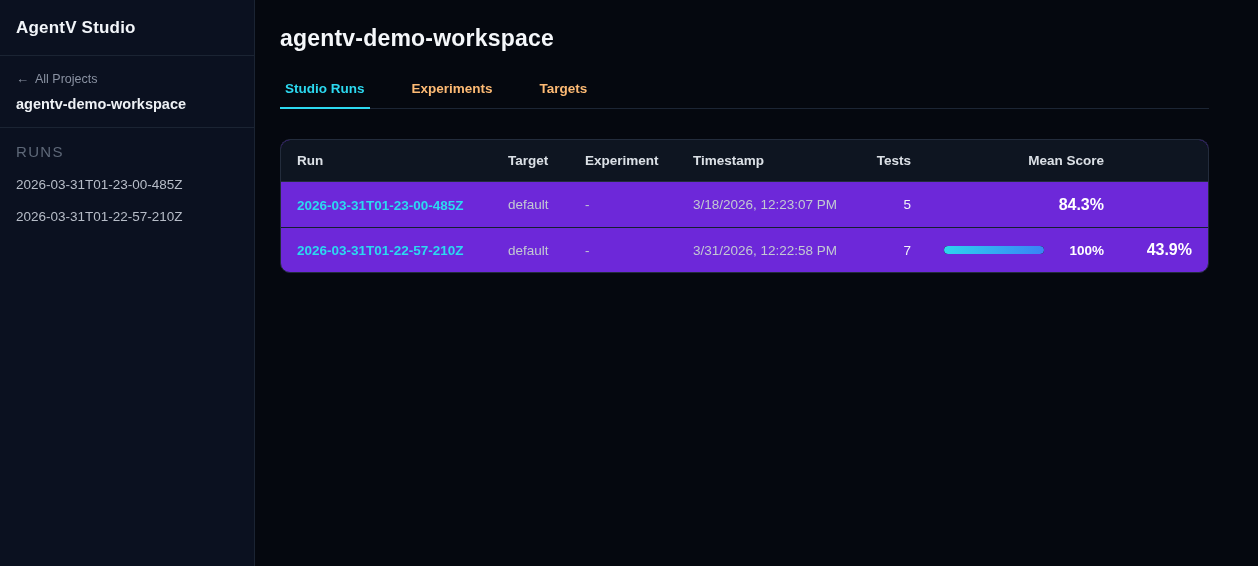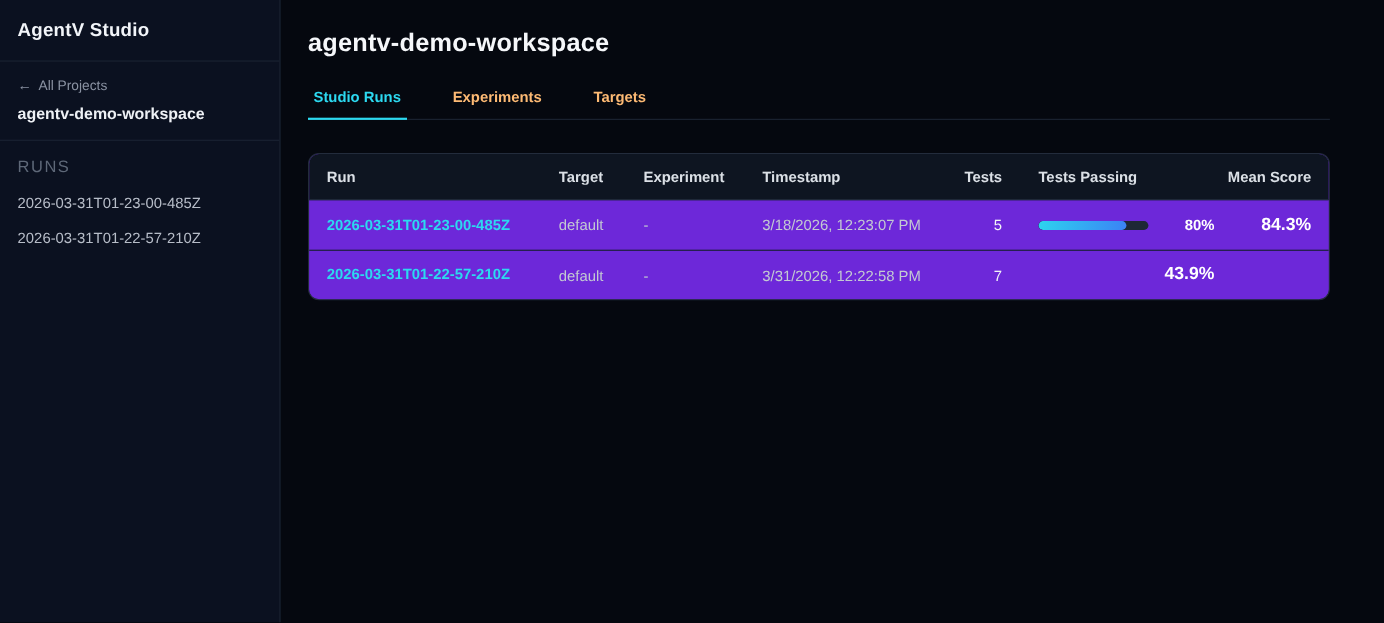--- a/index.html
+++ b/index.html
@@ -135,42 +135,41 @@
     </nav>
 
     <div class="runs-table">
 
       <div class="t-row t-head">
         <div class="cell">Run</div>
         <div class="cell">Target</div>
         <div class="cell">Experiment</div>
         <div class="cell">Timestamp</div>
         <div class="cell right">Tests</div>
-        <div class="cell" style="padding-left:33px">Tests Passing</div>
         <div class="cell right">Mean Score</div>
       </div>
 
       <div class="t-row t-body-row">
         <div class="cell"><a class="run-link">2026-03-31T01-23-00-485Z</a></div>
         <div class="cell cell-muted">default</div>
         <div class="cell cell-muted">-</div>
         <div class="cell cell-muted">3/18/2026, 12:23:07 PM</div>
         <div class="cell cell-tests right">5</div>
-        <div class="cell cell-passing">
-          <div class="progress-track">
-            <div class="progress-fill" style="width: 80%;"></div>
-          </div>
-          <div class="passing-pct">80%</div>
-        </div>
         <div class="cell cell-score right">84.3%</div>
       </div>
 
       <div class="t-row t-body-row">
         <div class="cell"><a class="run-link">2026-03-31T01-22-57-210Z</a></div>
         <div class="cell cell-muted">default</div>
         <div class="cell cell-muted">-</div>
         <div class="cell cell-muted">3/31/2026, 12:22:58 PM</div>
         <div class="cell cell-tests right">7</div>
+        <div class="cell cell-passing">
+          <div class="progress-track">
+            <div class="progress-fill" style="width: 100%;"></div>
+          </div>
+          <div class="passing-pct">100%</div>
+        </div>
         <div class="cell cell-score right">43.9%</div>
       </div>
     </div>
   </main>
 </div>
 
 </body></html>

